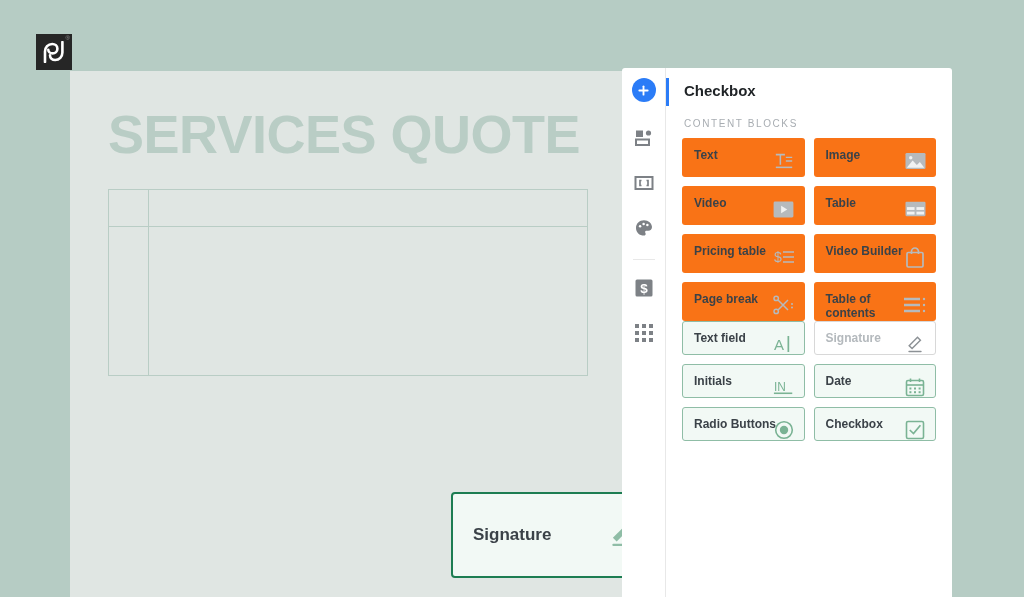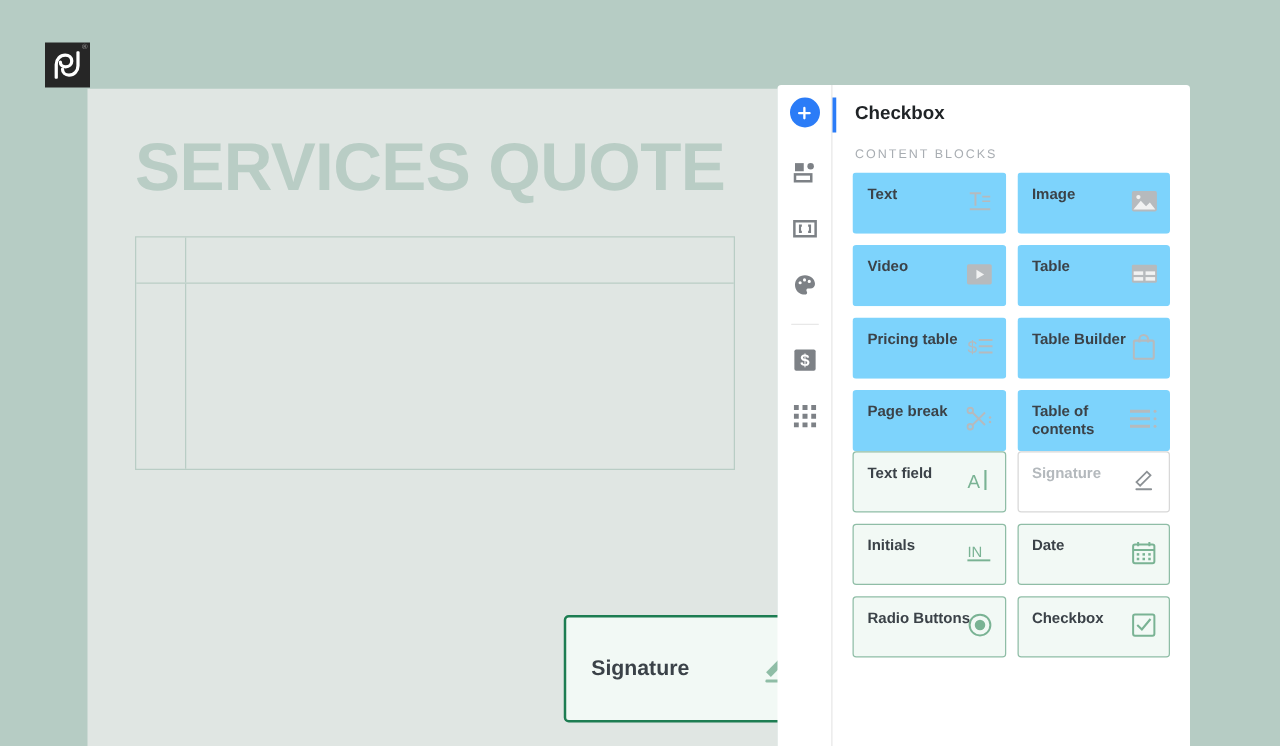--- a/index.html
+++ b/index.html
@@ -113,41 +113,41 @@
   }
   .section-label.fields { margin-top: 21px; }
 
   .grid {
     display: grid;
     grid-template-columns: 1fr 1fr;
     gap: 9px;
   }
   .card {
     position: relative;
-    background: #7dd3fc;
+    background: #f97316;
     border: 1px solid transparent;
     border-radius: 3px;
-    height: 49px;
+    height: 39px;
     padding: 9px 10px 0 11px;
     cursor: pointer;
   }
   .card .clabel {
     font-size: 12px; font-weight: 700; color: #3b4248;
     line-height: 14px; max-width: 82px;
   }
   .card .cicon {
     position: absolute; right: 9px; top: 11px;
     width: 22px; height: 22px;
     display: flex; align-items: center; justify-content: center;
   }
   
   .card.field {
     background: #f2f9f5;
     border: 1px solid #8fbda6;
-    height: 49px;
+    height: 34px;
   }
   .card.field.ghost {
     background: #ffffff;
     border: 1px solid #d8d8d8;
   }
   .card.field.ghost .clabel { color: #b4b9bd; }
 </style>
 </head>
 <body>
 
@@ -306,21 +306,21 @@
         <div class="clabel">Pricing table</div>
         <span class="cicon">
           <svg width="22" height="20" viewBox="0 0 22 20">
             <text x="1" y="15" font-family="Liberation Sans, sans-serif" font-size="14" fill="#b6babd">$</text>
             <path d="M10 5 H21 M10 10 H21 M10 15 H21" stroke="#b6babd" stroke-width="1.6"></path>
           </svg>
         </span>
       </div>
 
       <div class="card">
-        <div class="clabel">Table Builder</div>
+        <div class="clabel">Video Builder</div>
         <span class="cicon">
           <svg width="18" height="21" viewBox="0 0 18 21">
             <rect x="1" y="5.5" width="16" height="14.5" rx="1.2" fill="none" stroke="#b6babd" stroke-width="1.7"></rect>
             <path d="M5.5 7 V4.5 A3.5 3.5 0 0 1 12.5 4.5 V7" fill="none" stroke="#b6babd" stroke-width="1.7"></path>
           </svg>
         </span>
       </div>
 
       <div class="card">
         <div class="clabel">Page break</div>

